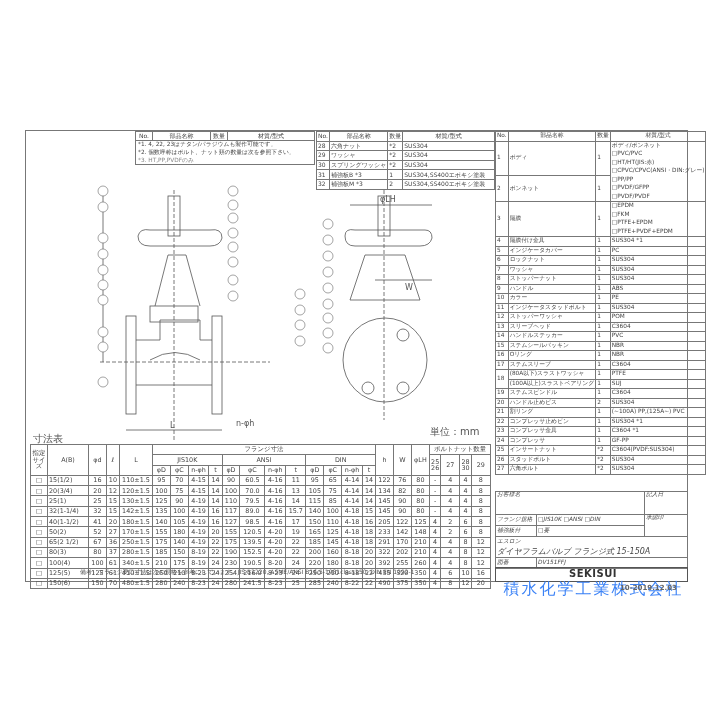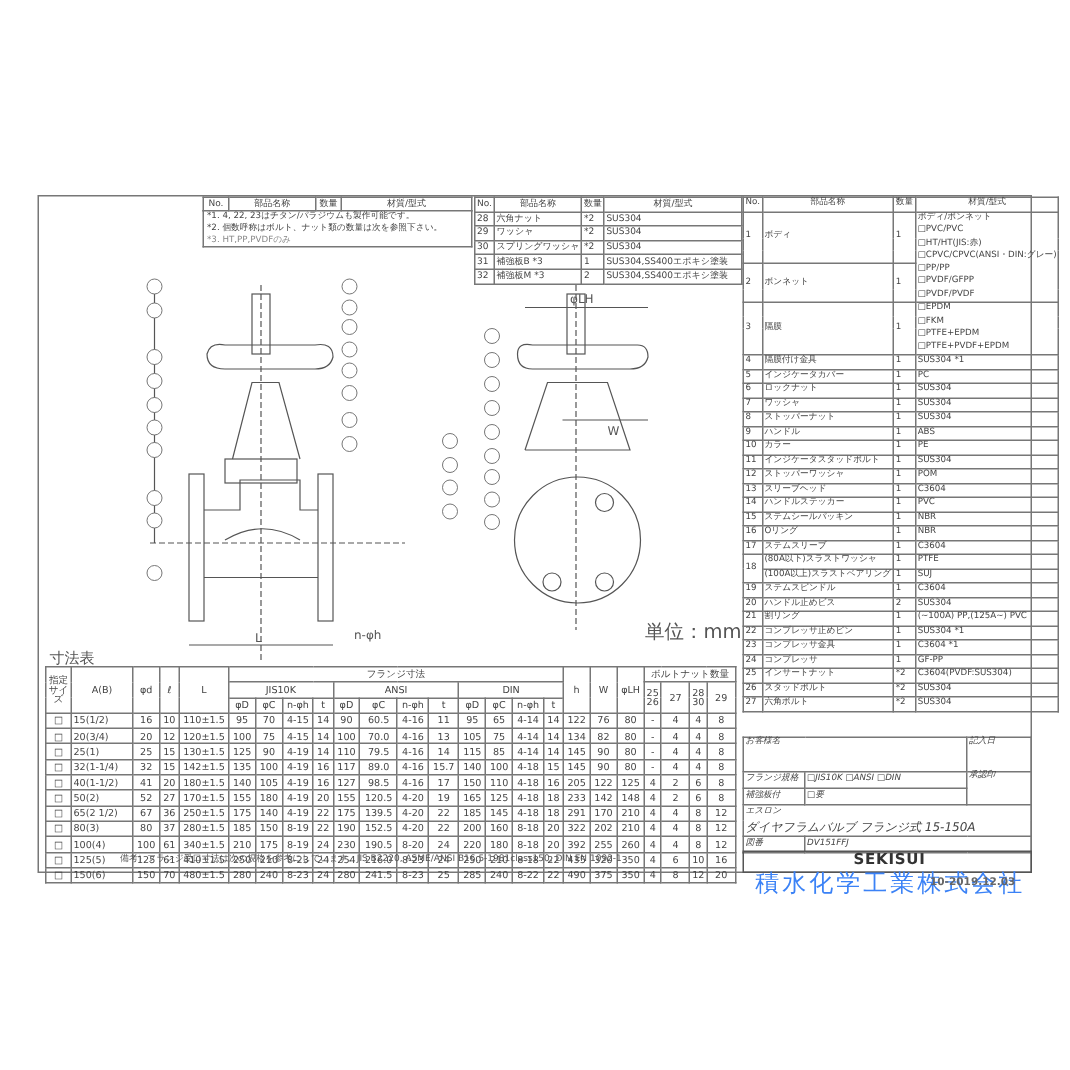--- a/index.html
+++ b/index.html
@@ -11,21 +11,21 @@
   .notes td{height:8.2px;}
   .notes .hdr td{text-align:center;}
   .notebox{position:absolute;left:135px;top:140px;width:180px;height:25px;font-size:5.8px;line-height:8px;border:0.6px solid #777;border-top:none;box-sizing:border-box;padding-left:2px;}
   .notebox div{height:8px;}
   .parts2{position:absolute;left:316px;top:131px;width:179px;}
   .parts2 td{height:8.6px;}
   .parts1{position:absolute;left:495px;top:131px;width:193px;}
   .parts1 td{height:8.5px;font-size:5.8px;}
   .parts1 .c{text-align:center;}
   .dim-title{position:absolute;left:33px;top:432px;font-size:10px;color:#555;font-family:Liberation Mono, monospace;}
-  .unit{position:absolute;left:430px;top:412px;font-size:13px;color:#555;}
+  .unit{position:absolute;left:430px;top:425px;font-size:10px;color:#555;}
   .dims{position:absolute;left:30px;top:444px;width:461px;}
   .dims td{height:9.3px;text-align:center;font-size:6.4px;}
   .dims td.l{text-align:left;}
   .remark{position:absolute;left:80px;top:568px;font-size:6px;color:#555;}
   .title{position:absolute;left:495px;top:491px;width:193px;}
   .title td{font-size:5.8px;text-align:left;height:10px;font-style:italic;}
   .sekisui{position:absolute;left:495px;top:567px;width:193px;height:15px;border:1px solid #555;box-sizing:border-box;display:flex;align-items:center;flex-direction:column;}
   .sekisui .b{font-weight:bold;font-size:10px;color:#333;margin-left:3px;letter-spacing:0.5px;}
   .sekisui .n{font-size:16px;color:#3b82f6;margin-left:4px;letter-spacing:2px;}
   .docno{position:absolute;left:620px;top:584px;font-size:7px;color:#666;font-weight:bold;}

